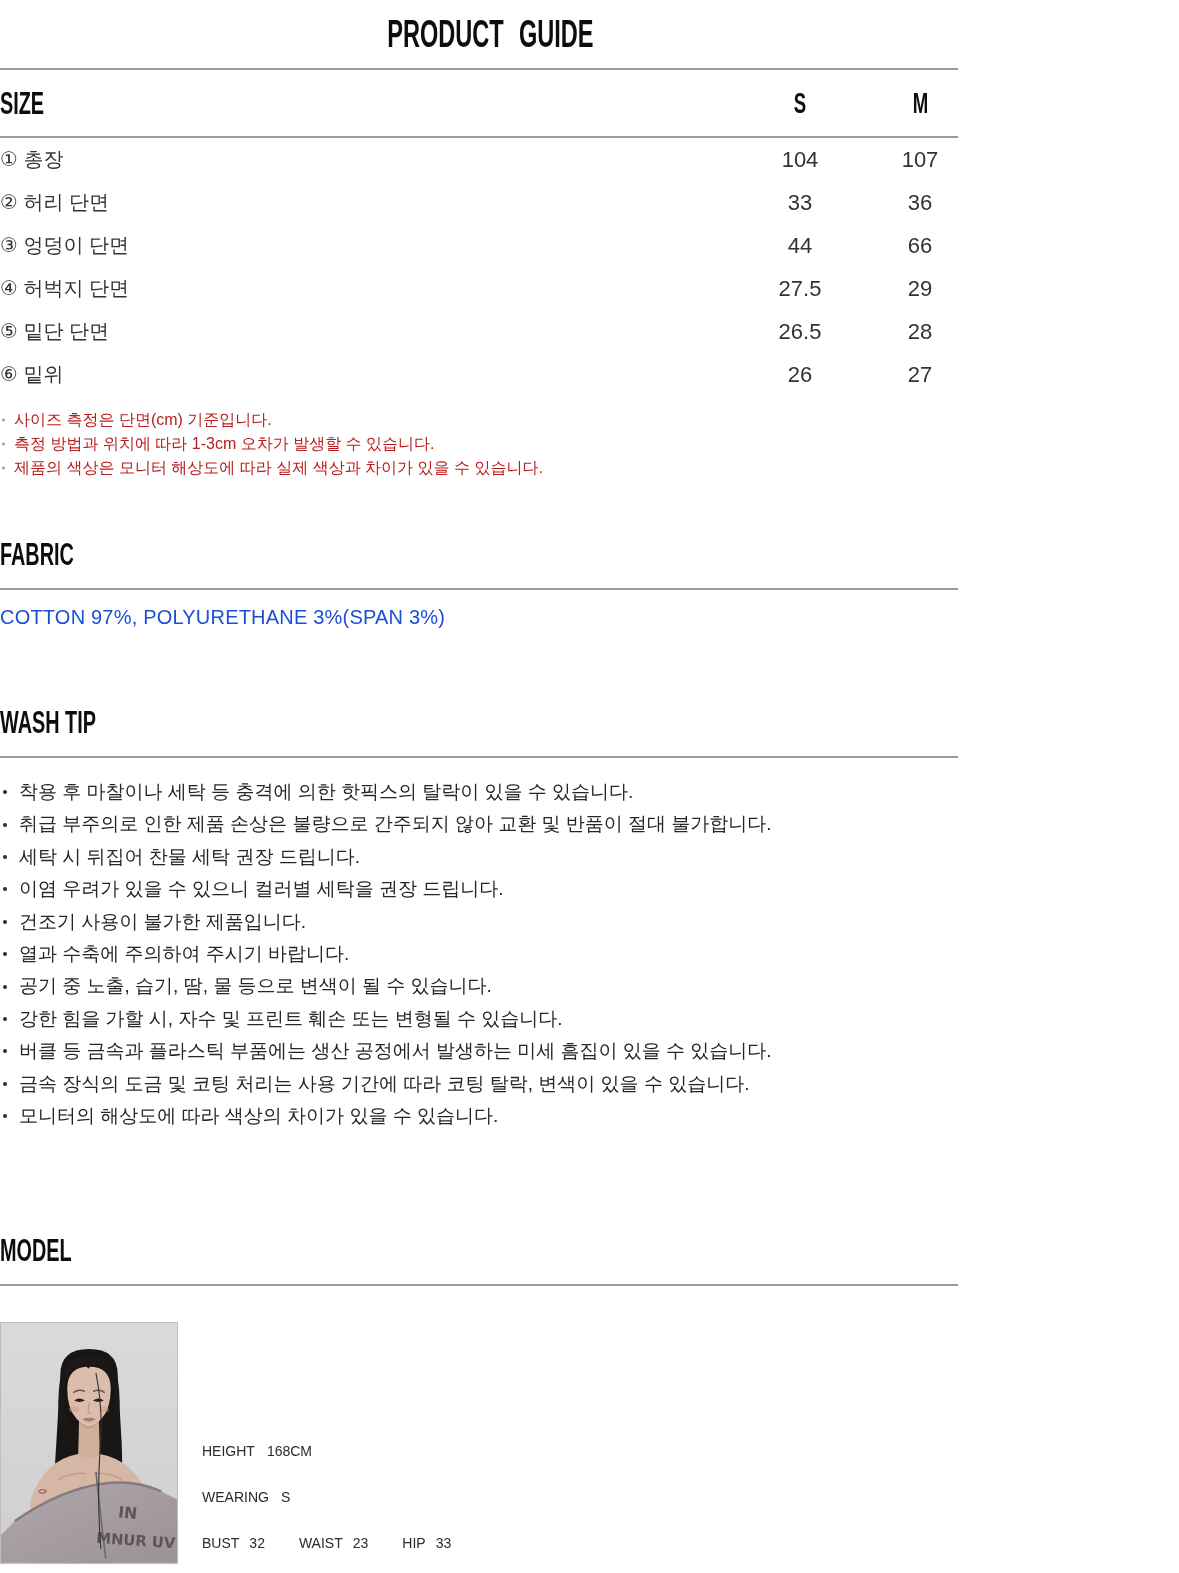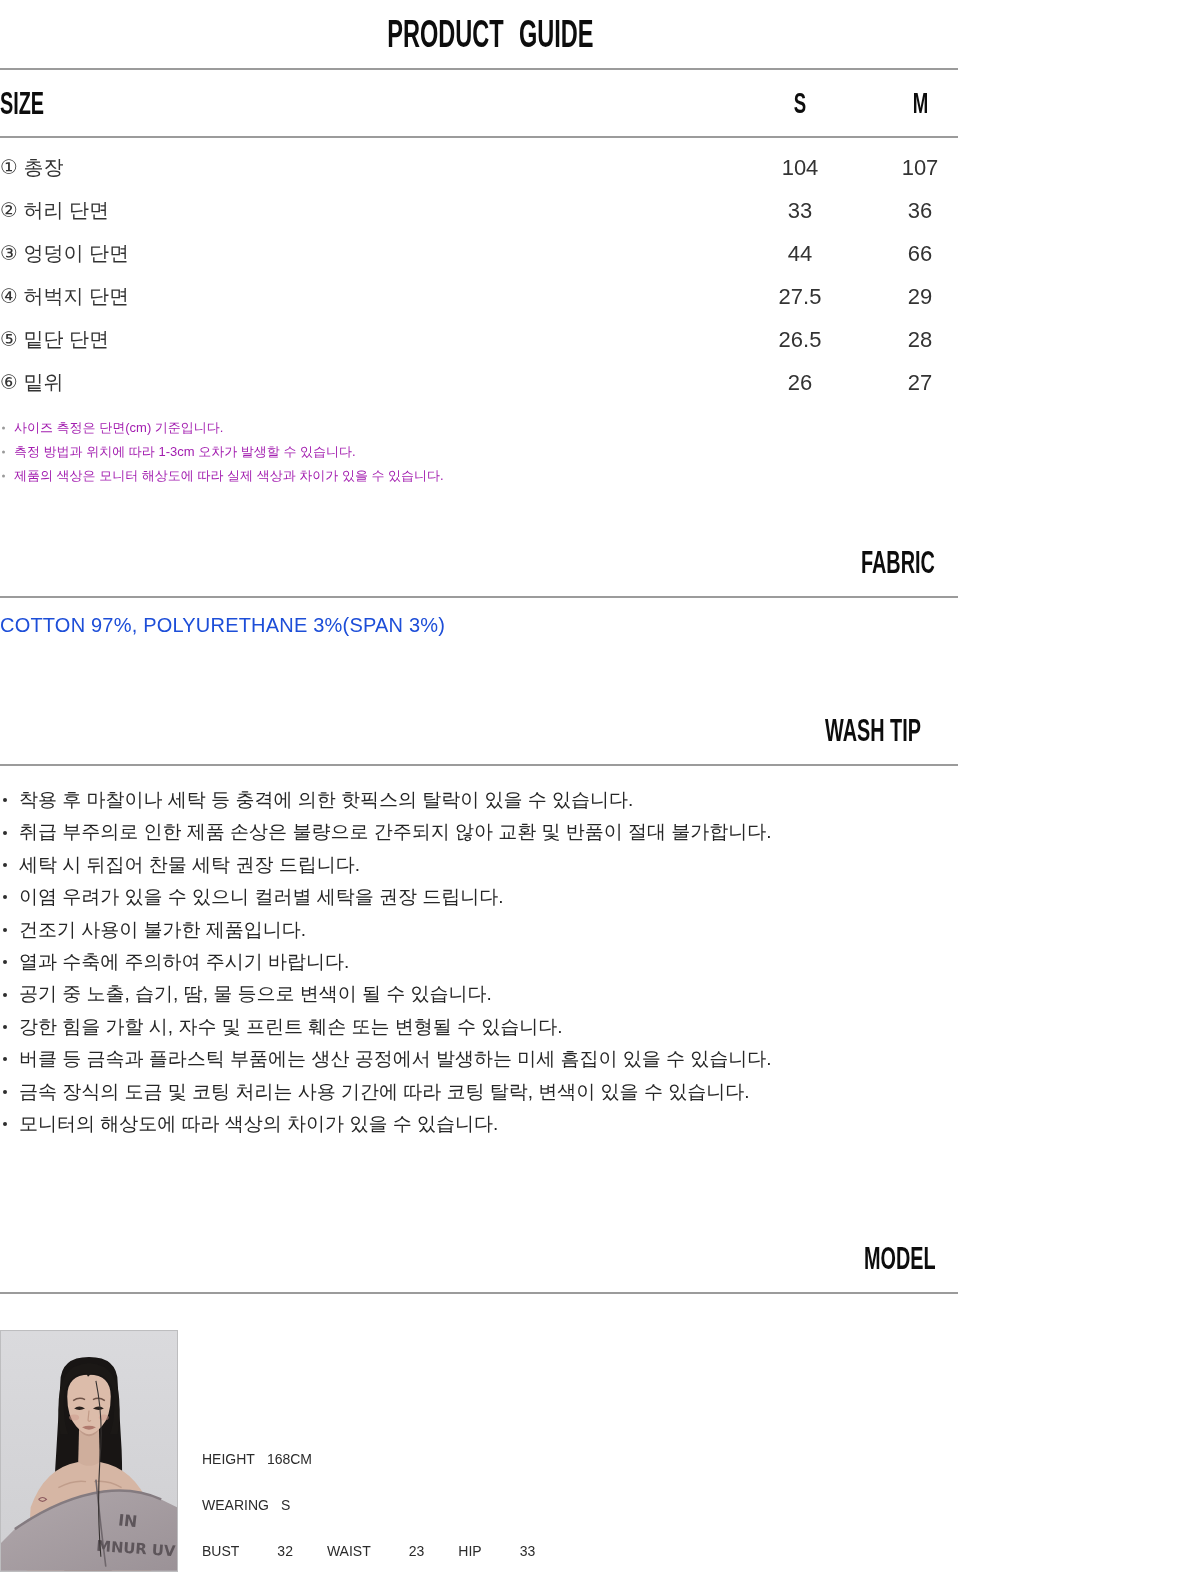--- a/index.html
+++ b/index.html
@@ -20,33 +20,33 @@
   hr.rule.r1 { margin-top:14px; }
 
   
   .size-header-row { display:flex; align-items:center; height:66px; }
   .size-header-row .heading-cell { flex:1; }
   .size-header-row .heading-cell .cond { font-size:32px; }
   .col-head { width:120px; text-align:center; }
   .col-head .cond { font-size:30px; }
 
   
-  .size-rows { padding-top:8px; }
+  .size-rows { padding-top:0; }
   .size-row { display:flex; align-items:center; height:43px; }
   .size-row .row-label { flex:1; font-size:20px; color:#333; }
   .size-row .cell { width:120px; text-align:center; font-size:22px; color:#333; }
 
   
   .size-notes { margin-top:12px; }
-  .size-note { position:relative; padding-left:14px; line-height:24px; font-size:13px; color:#a21caf; }
+  .size-note { position:relative; padding-left:14px; line-height:24px; font-size:16px; color:#b91c1c; }
   .size-note::before { content:""; position:absolute; left:2px; top:50%; transform:translateY(-50%);
     width:3px; height:3px; border-radius:50%; background:#9a9a9a; }
 
   
-  .section-heading { line-height:36px;text-align:right; }
+  .section-heading { line-height:36px; }
   .section-heading .cond { font-size:32px; }
   .fabric-section .section-heading { margin-top:56px; }
   .section-rule { margin-top:10px; }
   .fabric-text { margin-top:14px; line-height:26px; font-size:20px; color:#1d4ed8; letter-spacing:0.2px; }
 
   .wash-section .section-heading { margin-top:74px; }
   .wash-list { margin-top:18px; list-style:none; }
   .wash-tip { position:relative; padding-left:19px; height:32.4px; line-height:32.4px; font-size:19px; color:#262626; }
   .wash-tip::before { content:""; position:absolute; left:3px; top:50%; transform:translateY(-50%);
     width:4px; height:4px; border-radius:50%; background:#2e2e2e; }
@@ -54,21 +54,21 @@
   .model-section .section-heading { margin-top:100px; }
   .model-row { margin-top:36px; display:flex; }
   .model-photo { width:178px; height:242px; border:1px solid #bdbdbf; background:#d8d8da; flex:0 0 auto; }
   .model-photo svg { display:block; width:100%; height:100%; }
   .model-info { margin-left:24px; display:flex; flex-direction:column; justify-content:flex-end;
     padding-bottom:12px; gap:28px; }
   .model-info-line { line-height:18px; font-size:14px; color:#2b2b2b; display:flex; }
   .model-info-line .lbl { margin-right:12px; }
   .model-info-line .val { }
   .measure-group { display:flex; gap:34px; }
-  .measure-pair { display:flex;gap:28px; }
+  .measure-pair { display:flex; }
   .measure-pair .lbl { margin-right:10px; }
 </style>
 </head>
 <body>
 
 <div class="page">
   <div class="content">
 
     <div class="page-title-wrap">
       <span class="cond center page-title">PRODUCT GUIDE</span>

